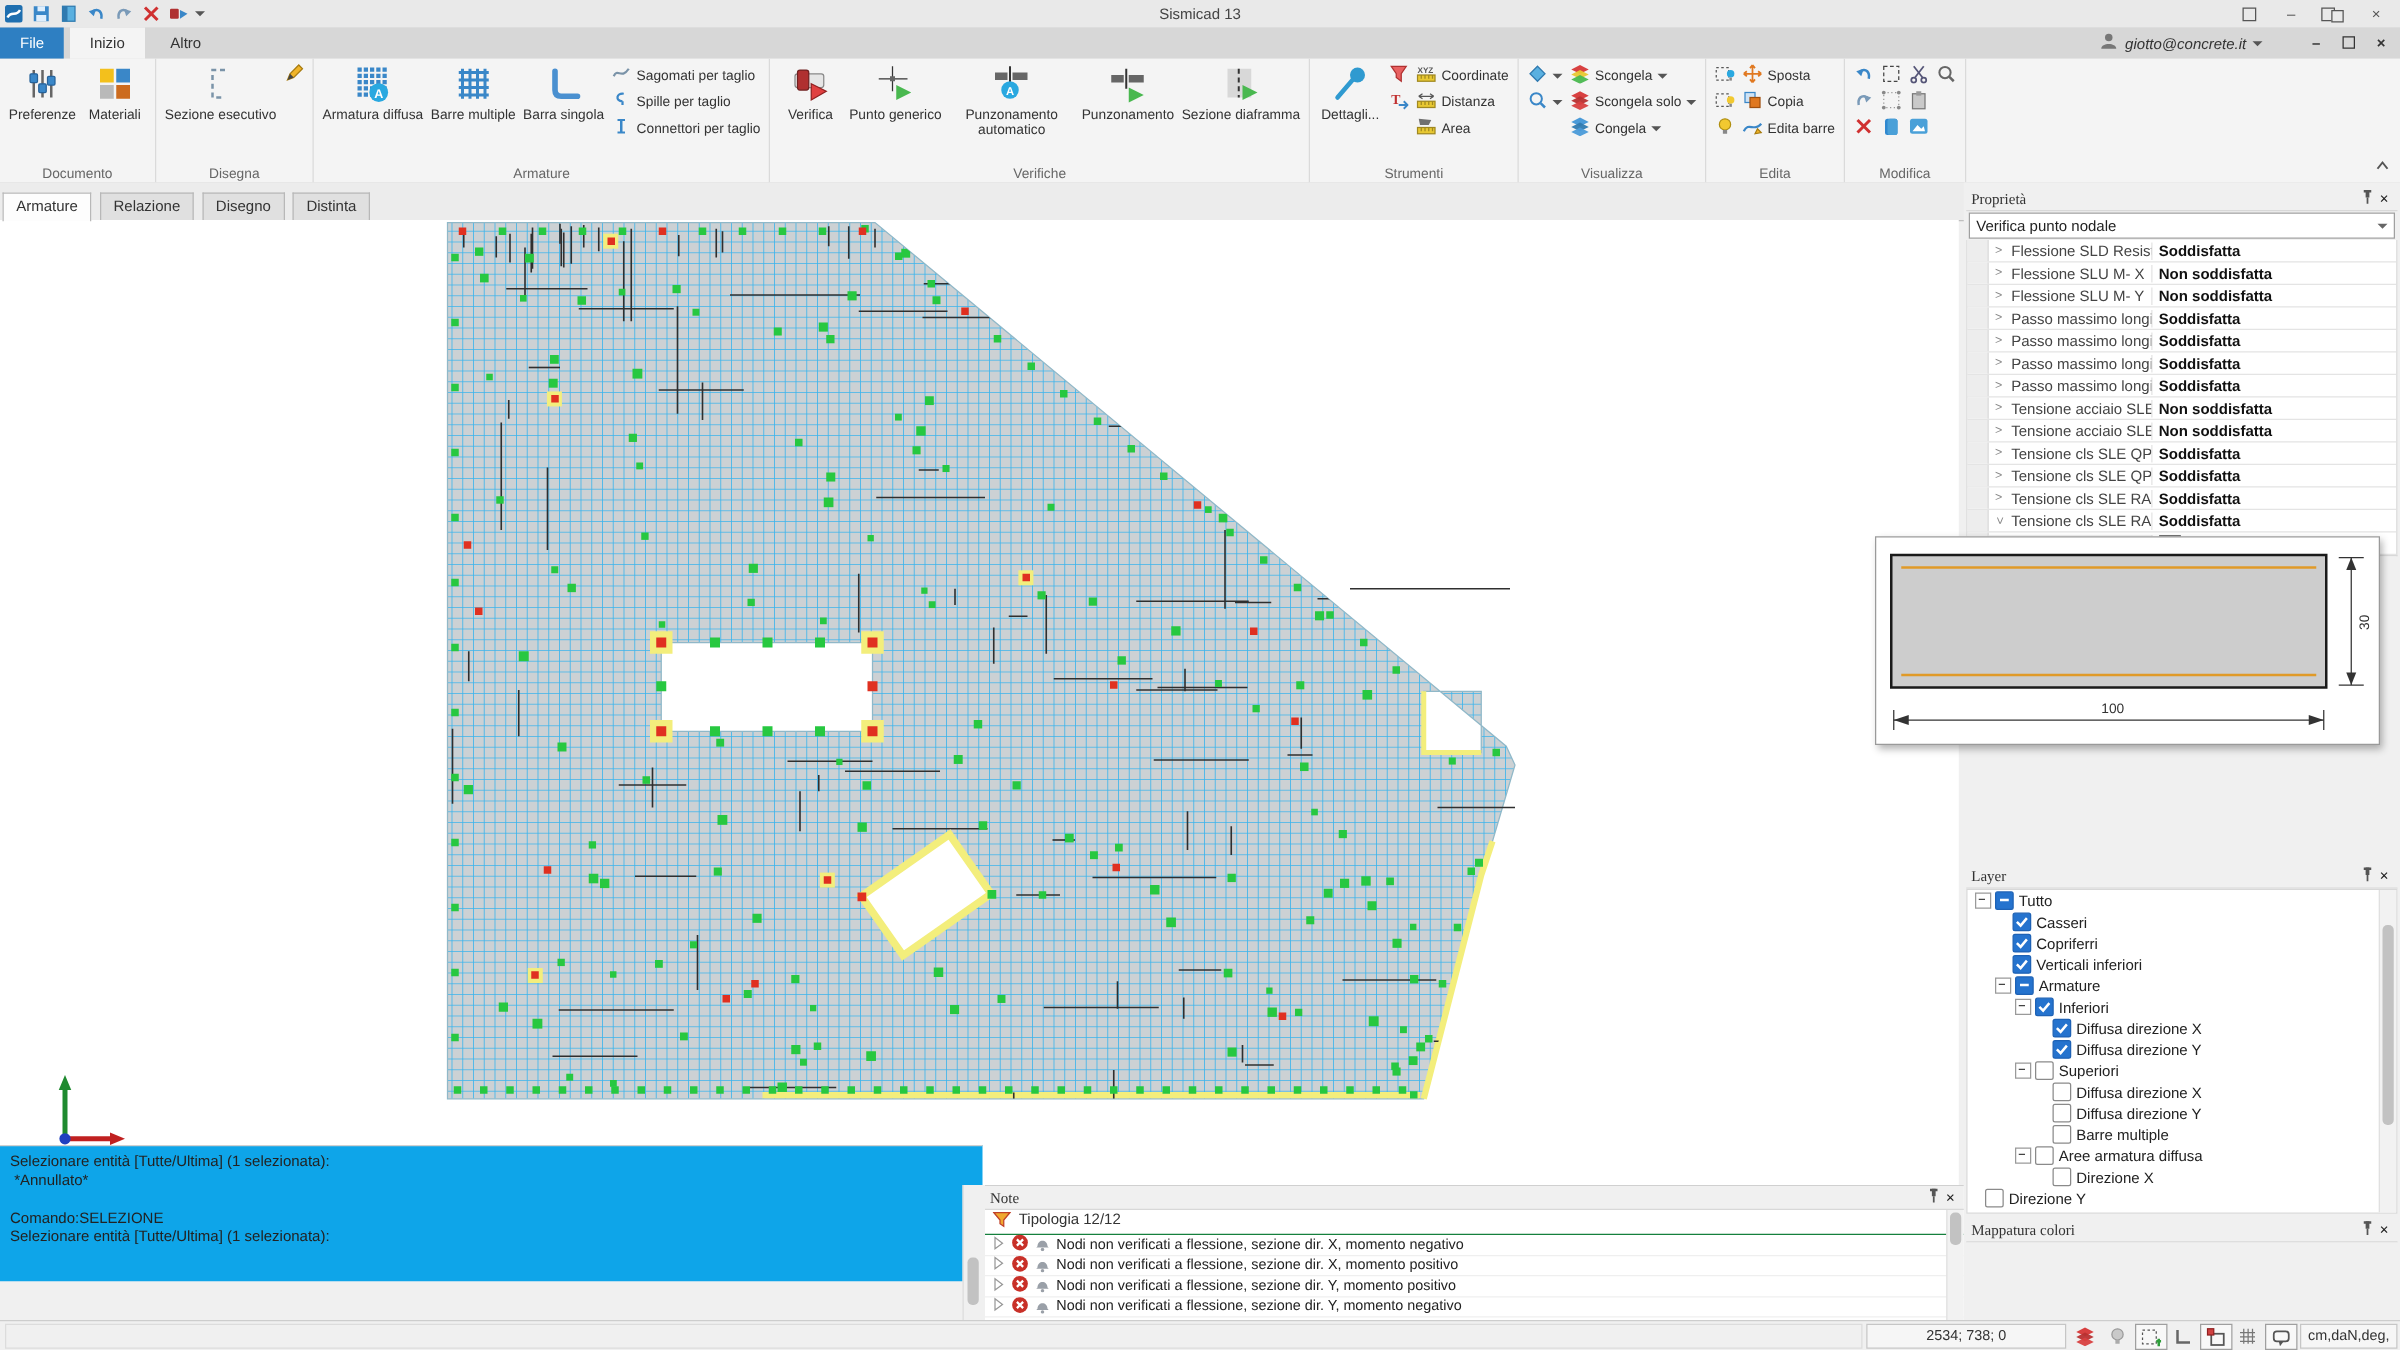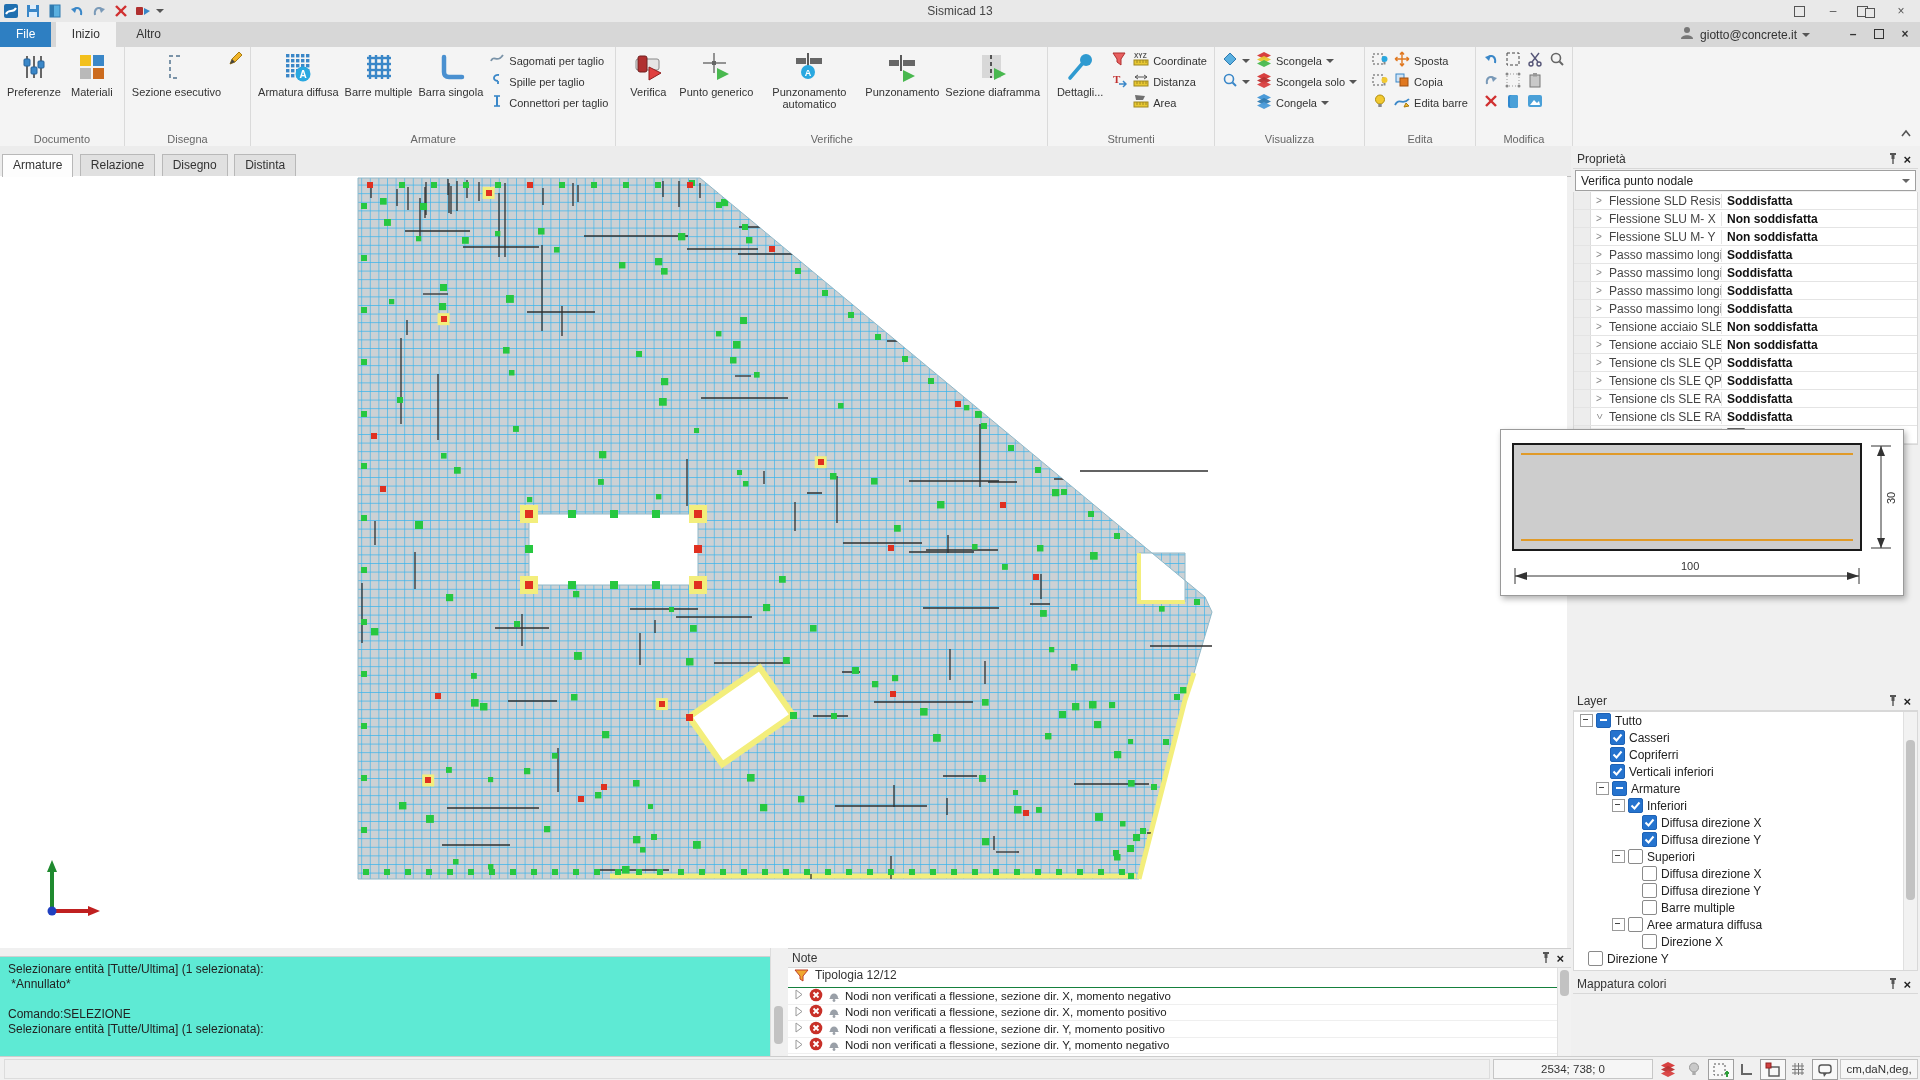--- a/index.html
+++ b/index.html
@@ -12,21 +12,21 @@
   #win-title{left:0;top:0;width:100%;height:22px;text-align:center;line-height:22px;font-size:12px;color:#444;}
   #win-btns{right:2px;top:0;height:22px;display:flex;}
   .wbtn{width:34px;height:22px;display:flex;align-items:center;justify-content:center;color:#555;font-size:12px;}
   .wbtn .sq{width:9px;height:9px;border:1px solid #555;}
   .wbtn .sq2{width:8px;height:8px;border:1px solid #555;position:relative;top:2px;left:-3px;background:#e9e9e9;}
   
   #tabrow{left:0;top:22px;width:1920px;height:25px;background:#d7d7d7;}
   .rtab{display:inline-block;height:25px;line-height:25px;padding:0 16px;font-size:12px;color:#333;}
   .rtab.file{background:#2e7fc2;color:#fff;}
   .rtab.active{background:#f4f4f4;}
-  #account{right:110px;top:0;height:25px;display:flex;align-items:center;gap:5px;font-size:12px;color:#333;}
+  #account{right:110px;top:0;height:25px;display:flex;align-items:center;gap:5px;font-size:12px;color:#333;font-style:italic;}
   .caret{width:0;height:0;border-left:4px solid transparent;border-right:4px solid transparent;border-top:4px solid #555;display:inline-block;}
   #doc-btns{right:2px;top:2px;height:20px;display:flex;}
   .dbtn{width:26px;height:20px;display:flex;align-items:center;justify-content:center;color:#333;font-size:12px;font-weight:bold;}
   
   #ribbon{left:0;top:47px;width:1920px;height:99px;background:#f4f4f4;border-bottom:1px solid #cfcfcf;}
   #ribbon-groups{display:flex;height:99px;}
   .rgroup{position:relative;border-right:1px solid #dadada;padding:2px 4px 16px 4px;}
   .rgroup-label{position:absolute;bottom:1px;left:0;width:100%;text-align:center;font-size:11px;color:#666;}
   .rgroup-content{display:flex;align-items:flex-start;height:80px;}
   .rbig{width:auto;min-width:50px;max-width:100px;height:78px;display:flex;flex-direction:column;align-items:center;padding:1px 3px;}
@@ -38,21 +38,21 @@
   #ribbon-collapse{right:8px;bottom:2px;}
   
   #doctabs{left:0;top:146px;width:1920px;height:30px;background:#ececec;border-bottom:1px solid #bfbfbf;}
   .dtab{display:inline-block;height:21px;line-height:21px;margin-top:8px;margin-left:2px;padding:0 10px;
     font-size:12px;color:#333;background:#e0e0e0;border:1px solid #b8b8b8;border-bottom:none;}
   .dtab.active{background:#fdfdfd;height:22px;position:relative;z-index:2;}
   
   #canvas{left:0;top:176px;width:1567px;height:772px;background:#ffffff;overflow:hidden;}
   
   #sidebar{left:1571px;top:146px;width:349px;height:910px;background:#f0f0f0;}
-  .panel-h{height:18px;background:#f0f0f0;border-bottom:1px solid #d8d8d8;display:flex;align-items:center;font-size:12px;color:#333;padding:0 4px;}
+  .panel-h{height:18px;background:#f0f0f0;border-bottom:1px solid #d8d8d8;display:flex;align-items:center;font-size:12px;color:#333;padding:0 4px;font-family:Liberation Serif, serif;}
   .panel-h .ph-t{flex:1;}
   .ph-x{font-size:13px;color:#222;font-weight:bold;padding:0 3px;}
   .combo{height:19px;border:1px solid #a0a0a0;background:#fff;margin:1px 2px;display:flex;align-items:center;font-size:12px;color:#222;padding:0 5px;}
   .combo .caret{margin-left:auto;border-top-color:#666;}
   #props-rows{background:#fff;border:1px solid #d8d8d8;border-top:none;}
   .prow{height:17px;display:flex;align-items:center;border-bottom:1px solid #e4e4e4;font-size:12px;}
   .prow .gut{width:16px;align-self:stretch;background:#ededed;border-right:1px solid #dcdcdc;}
   .prow .chev{width:16px;color:#888;font-size:10px;text-align:center;}
   .prow .chev.open{transform:rotate(90deg);}
   .prow .pname{width:112px;color:#444;white-space:nowrap;overflow:hidden;border-right:1px solid #e4e4e4;padding-left:2px;}
@@ -69,21 +69,21 @@
   .cb.checked{background:#2573ce;border:1px solid #1e62b5;}
   .cb.partial{background:#2573ce;border:1px solid #1e62b5;}
   .cb.partial::after{content:"";position:absolute;left:3px;top:5px;width:7px;height:2px;background:#fff;}
   .cb.unchecked{background:#fff;border:1px solid #8a8a8a;}
   .vscroll{position:absolute;right:0;top:0;width:13px;background:#f2f2f2;border-left:1px solid #e0e0e0;}
   .vthumb{position:absolute;left:2px;width:9px;background:#c2c2c2;border-radius:4px;}
   
   #preview{left:1500px;top:429px;width:402px;height:165px;background:#fff;border:1px solid #9a9a9a;
     box-shadow:2px 3px 6px rgba(0,0,0,.3);z-index:20;}
   
-  #cmdline{left:0;top:956px;width:786px;height:108px;background:#5eead4;border-top:1px solid #d0d0d0;}
+  #cmdline{left:0;top:916px;width:786px;height:108px;background:#0ea5e9;border-top:1px solid #d0d0d0;}
   #cmd-text{padding:5px 8px;font-size:12px;color:#222;white-space:pre;line-height:15px;}
   #cmd-scroll{left:770px;top:948px;width:16px;height:108px;background:#f0f0f0;border-left:1px solid #dcdcdc;}
   #note-panel{left:788px;top:948px;width:783px;height:108px;background:#fff;border-top:1px solid #d0d0d0;}
   #note-body{position:relative;height:90px;}
   .nfilter{height:19px;display:flex;align-items:flex-start;gap:6px;font-size:12px;color:#333;padding-left:6px;border-bottom:1px solid #15803d;}
   .nrow{height:15.5px;display:flex;align-items:center;gap:4px;font-size:11.5px;color:#222;padding-left:4px;border-bottom:1px solid #efefef;}
   
   #statusbar{left:0;top:1056px;width:1920px;height:24px;background:#f0f0f0;border-top:1px solid #cdcdcd;}
   .sbox{position:absolute;top:2px;height:18px;line-height:18px;border:1px solid #c6c6c6;background:#f6f6f6;
     font-size:11.5px;color:#333;text-align:center;}

